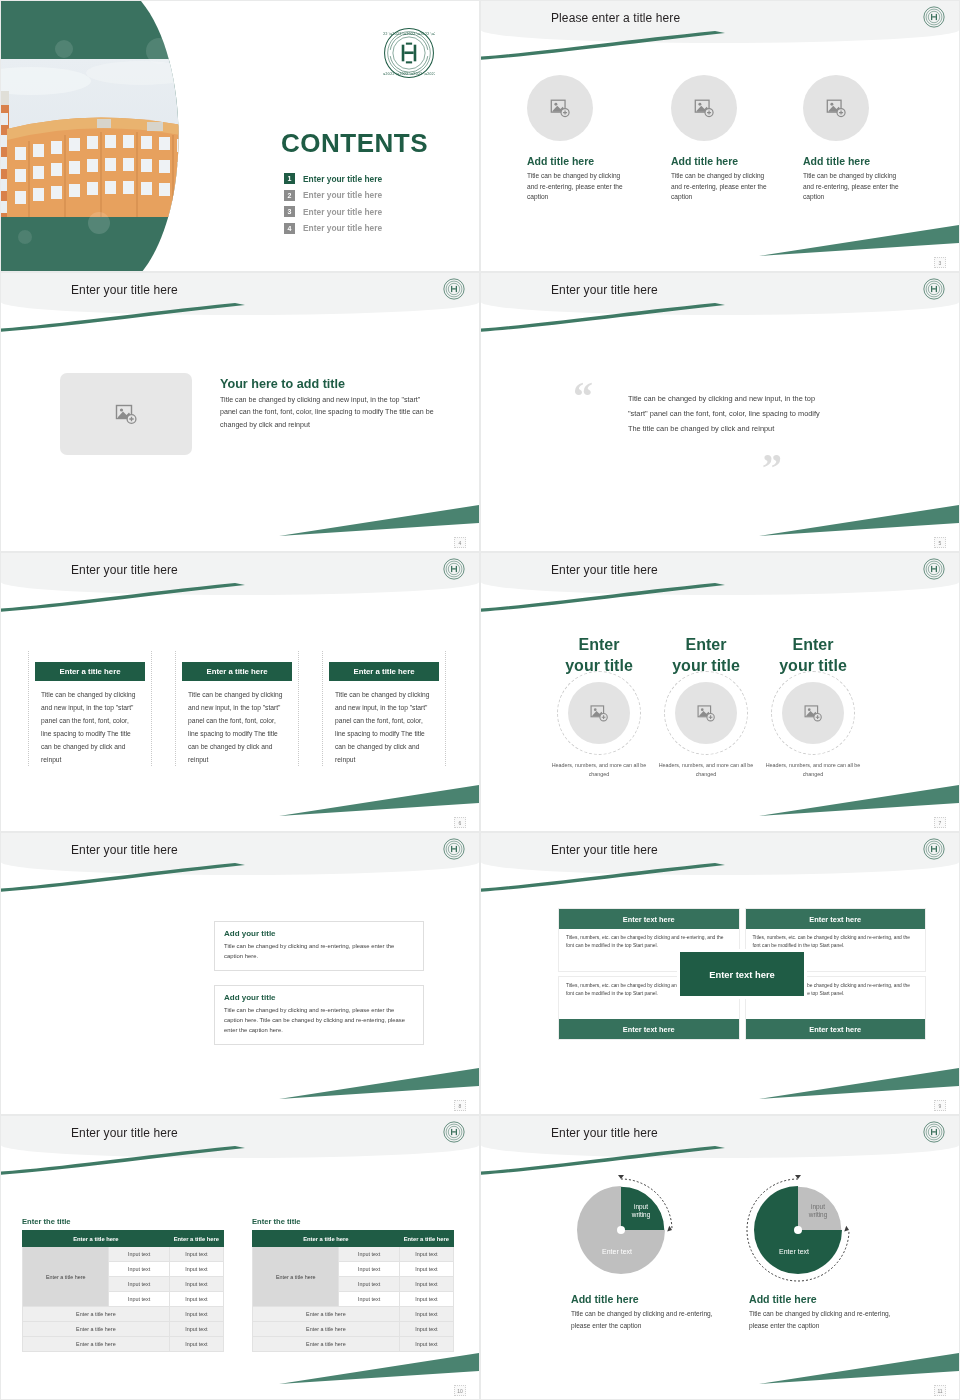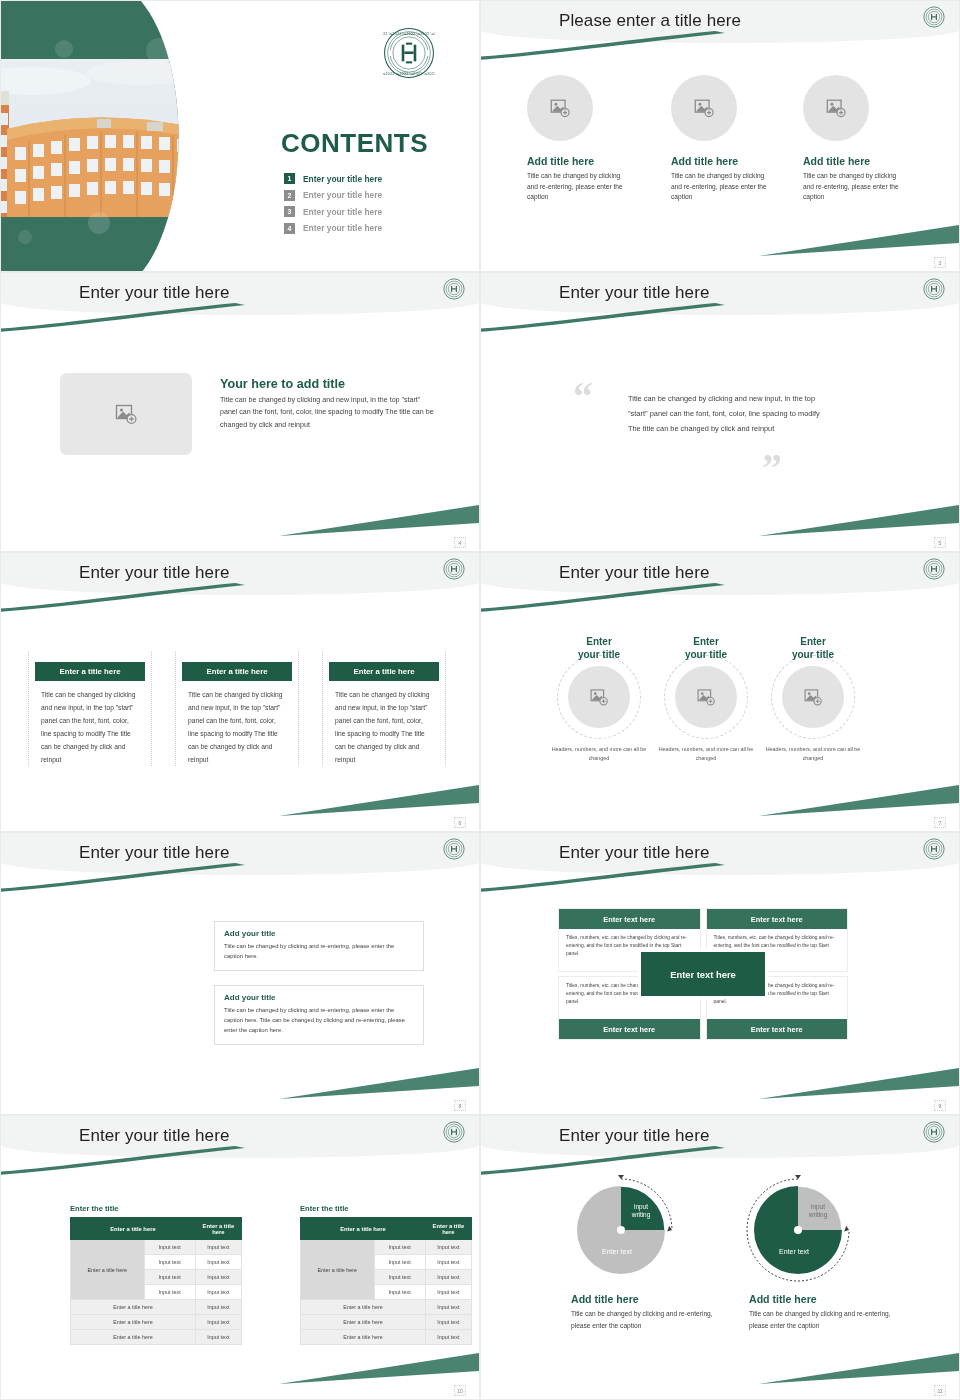--- a/index.html
+++ b/index.html
@@ -23,22 +23,22 @@
     border: 1px solid #e9eaea;
   }
   
   .hdr {
     position: absolute; left: 0; top: 0; right: 0; height: 42px;
     background: #f2f3f3;
     border-radius: 0 0 100% 100% / 0 0 26px 26px;
     overflow: hidden;
   }
   .hdr-title {
-    position: absolute; left: 38px; top: 10px;
-    font-size: 17px; color: #231f20; letter-spacing: .1px;
+    position: absolute; left: 30px; top: 10px;
+    font-size: 12px; color: #231f20; letter-spacing: .1px;
     white-space: nowrap;
     padding-left: 40px;
   }
   .logo-wrap {
     position: absolute; right: 14px; top: 5px;
     width: 22px; height: 22px;
   }
   .seal { display:block; width:100%; height:100%; }
   
   .green-curve {
@@ -106,46 +106,46 @@
   
   .s4-q1 { position: absolute; left: 92px; top: 104px; font-size: 40px; color: #dcdcdc; font-family:"Liberation Serif",serif; font-weight:bold; line-height:1; }
   .s4-q2 { position: absolute; left: 281px; top: 175px; font-size: 40px; color: #dcdcdc; font-family:"Liberation Serif",serif; font-weight:bold; line-height:1; }
   .s4-p { position: absolute; left: 147px; top: 118px; width: 195px; font-size: 7.4px; line-height: 2.05; color:#3f3f3f; }
   
   .s5-card { position: absolute; top: 98px; width: 124px; border-left: 1px dotted #c9c9c9; border-right: 1px dotted #c9c9c9; min-height: 108px; }
   .s5-bar { background: #1f5c45; color: #fff; font-size: 7.8px; font-weight: bold; text-align:center; padding: 5px 0; margin: 11px 6px 0 6px; }
   .s5-p { font-size: 6.7px; line-height: 1.95; color:#3f3f3f; padding: 7px 12px 0 12px; }
   
   .s6-col { position: absolute; top: 82px; width: 112px; text-align:center; }
-  .s6-h { font-size: 10px; font-weight:bold; color:#1f5c45; line-height:1.3; }
+  .s6-h { font-size: 16px; font-weight:bold; color:#1f5c45; line-height:1.3; }
   .s6-dash { width: 84px; height: 84px; border-radius: 50%; border: 1px dashed #cccccc; margin: -6px auto 0 auto; display:flex; align-items:center; justify-content:center; }
   .s6-dash .ph-circle { width: 62px; height: 62px; }
   .s6-cap { font-size: 5.4px; line-height: 1.65; color:#5a5a5a; margin-top: 6px; }
   
   .s7-left { position: absolute; left: 70px; top: 95px; width: 120px; }
   .s7-h { font-size: 17px; font-weight: bold; color:#1f5c45; }
   .s7-p { font-size: 6.9px; line-height: 1.85; color:#3f3f3f; margin-top: 4px; }
   .s7-box { position: absolute; left: 213px; width: 210px; border: 1px solid #dedede; padding: 7px 9px 9px 9px; }
   .s7-bh { font-size: 8px; font-weight:bold; color:#1f5c45; }
   .s7-bp { font-size: 5.9px; line-height: 1.7; color:#3f3f3f; margin-top: 3px; }
   
-  .s8-wrap { position: absolute; left: 77px; top: 75px; width: 290px; }
+  .s8-wrap { position: absolute; left: 77px; top: 75px; width: 368px; }
   .s8-grid { display: grid; grid-template-columns: 1fr 1fr; column-gap: 5px; row-gap: 4px; }
   .s8-cell { background: #ffffff; border: 1px solid #ececec; }
   .s8-bar { background: #36715c; color:#fff; font-size: 7.4px; font-weight: bold; text-align:center; padding: 5.5px 0; }
   .s8-p { font-size: 4.9px; line-height: 1.6; color:#3f3f3f; padding: 5px 7px 8px 7px; min-height: 42px; }
   .s8-center {
     position: absolute; left: 50%; top: 50%; transform: translate(-50%,-50%);
     width: 124px; height: 44px; background: #1f5c45;
     color: #fff; font-size: 9.4px; font-weight: bold;
     display:flex; align-items:center; justify-content:center;
     box-shadow: 0 0 0 3px #ffffff;
   }
   
-  .s9-tbl-wrap { position: absolute; top: 88px; width: 172px; margin-left: 48px; }
+  .s9-tbl-wrap { position: absolute; top: 101px; width: 202px; }
   .s9-cap { font-size: 7.6px; font-weight: bold; color:#1f5c45; margin-bottom: 4px; }
   table.s9 { border-collapse: collapse; width: 100%; table-layout: fixed; }
   table.s9 th {
     background: #1f5c45; color:#fff; font-size: 5.8px; font-weight: bold;
     padding: 4.5px 0; text-align:center; border: 1px solid #1f5c45;
   }
   table.s9 td {
     font-size: 5.4px; color:#4a4a4a; text-align:center;
     padding: 4px 0; border: 1px solid #e2e2e2; background: #ffffff;
   }

